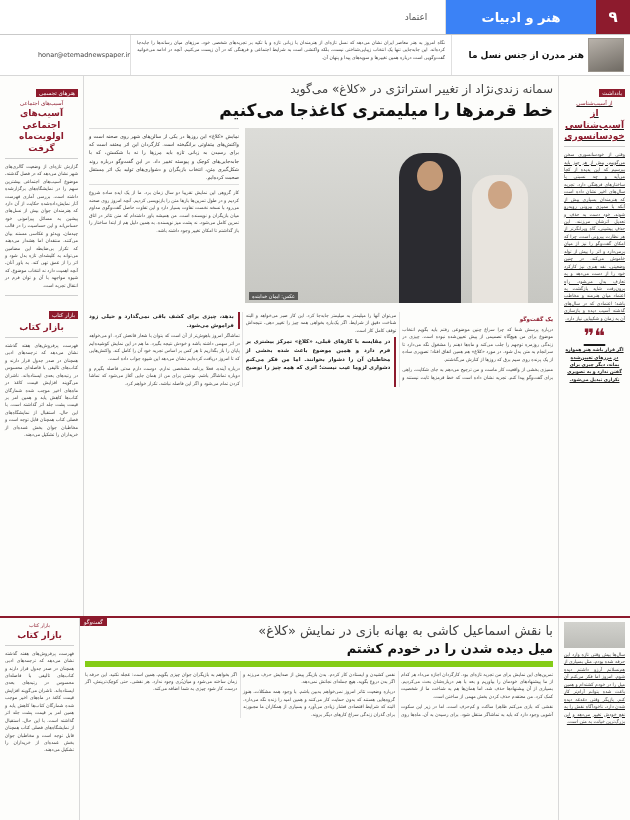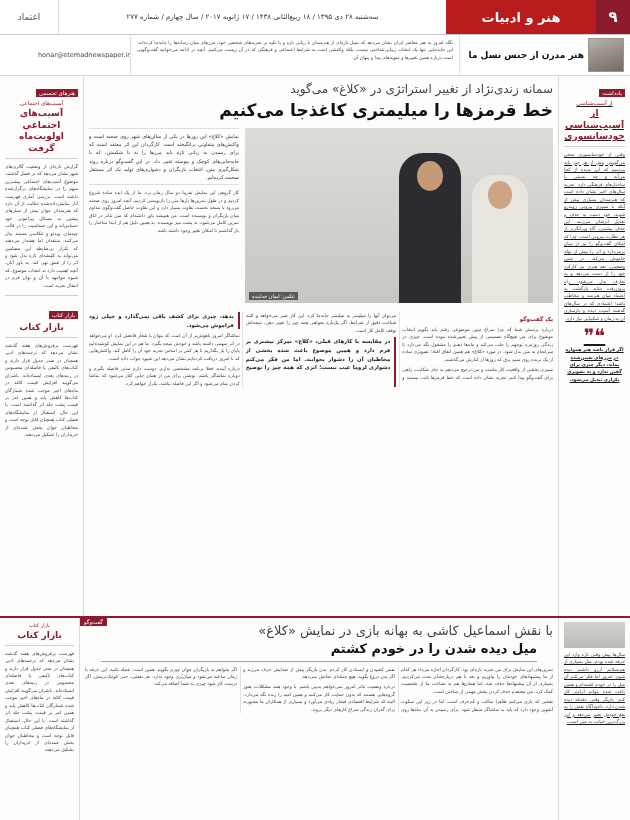--- a/index.html
+++ b/index.html
@@ -37,21 +37,21 @@
     background: #8d1b2d;
     color: #fff;
     display: flex;
     align-items: center;
     justify-content: center;
     font-size: 15px;
     font-weight: bold;
   }
   .section-title-block {
     width: 150px;
-    background: #b91c1c;
+    background: #3b82f6;
     color: #fff;
     display: flex;
     align-items: center;
     justify-content: center;
     font-size: 13px;
     font-weight: bold;
     letter-spacing: 1px;
   }
   .masthead-mid {
     flex: 1;
@@ -90,21 +90,21 @@
     background: linear-gradient(160deg,#b9b3ab,#6f6a63);
     border: 1px solid #9a948c;
   }
   .author-meta {
     width: 120px;
     display: flex;
     flex-direction: column;
     justify-content: center;
     font-size: 8px;
     border-left: 1px solid #e0e0e0;
-    padding-left: 4px;
+    padding-left: 12px;
   }
   .author-meta .name {
     font-size: 9px;
     font-weight: bold;
     color: #111;
   }
   .author-note {
     flex: 1;
     font-size: 5.3px;
     line-height: 1.5;
@@ -310,22 +310,22 @@
     color: #444;
     text-align: right;
     margin: 1px 0 2px;
   }
   .lower-headline {
     font-size: 13px;
     font-weight: bold;
     color: #111;
     text-align: right;
     line-height: 1.35;
-    margin: 0 16px 4px;
-    border-bottom: 1px solid #84cc16;
+    margin: 0 0 4px;
+    border-bottom: 6px solid #84cc16;
     padding-bottom: 3px;
   }
   .section-flag {
     position: absolute;
     top: 0; left: 0;
     background: #8d1b2d;
     color: #fff;
     font-size: 5.5px;
     padding: 1px 4px;
   }
@@ -342,21 +342,20 @@
   }
 </style>
 </head>
 <body>
 
 <div class="page">
 
   <div class="masthead">
     <div class="page-num-block">۹</div>
     <div class="section-title-block">هنر و ادبیات</div>
-    <div class="masthead-mid">سه‌شنبه ۲۸ دی ۱۳۹۵ / ۱۸ ربیع‌الثانی ۱۴۳۸ / ۱۷ ژانویه ۲۰۱۷ / سال چهارم / شماره ۲۷۷</div>
     <div class="masthead-logo">اعتماد</div>
   </div>
 
   <div class="author-strip">
     <div class="author-photo"></div>
     <div class="author-meta">
       <div class="name">هنر مدرن از جنس نسل ما</div>
     </div>
     <div class="author-note tiny">نگاه امروز به هنر معاصر ایران نشان می‌دهد که نسل تازه‌ای از هنرمندان با زبانی تازه و با تکیه بر تجربه‌های شخصی خود، مرزهای میان رسانه‌ها را جابه‌جا کرده‌اند. این جابه‌جایی تنها یک انتخاب زیبایی‌شناختی نیست، بلکه واکنشی است به شرایط اجتماعی و فرهنگی که در آن زیست می‌کنیم. آنچه در ادامه می‌خوانید گفت‌وگویی است درباره همین تغییرها و سویه‌های پیدا و پنهان آن.</div>
     <div class="author-email">honar@etemadnewspaper.ir</div>

